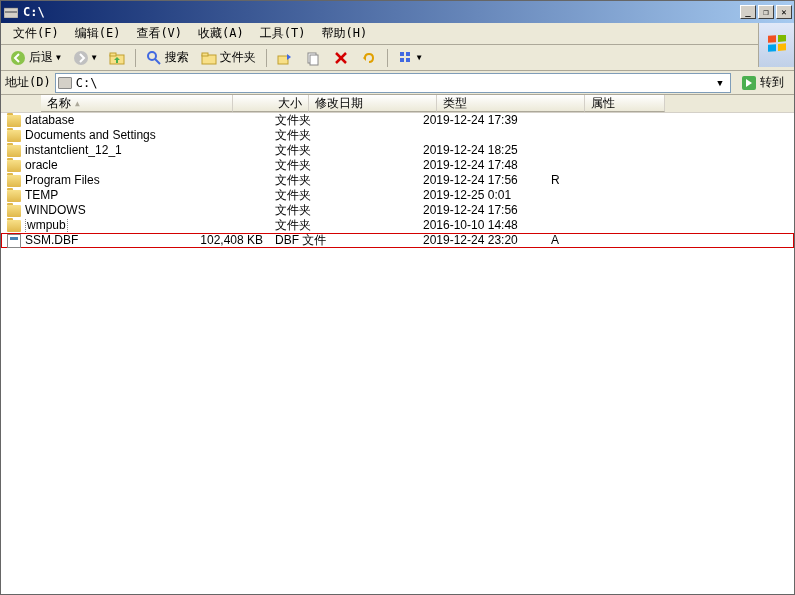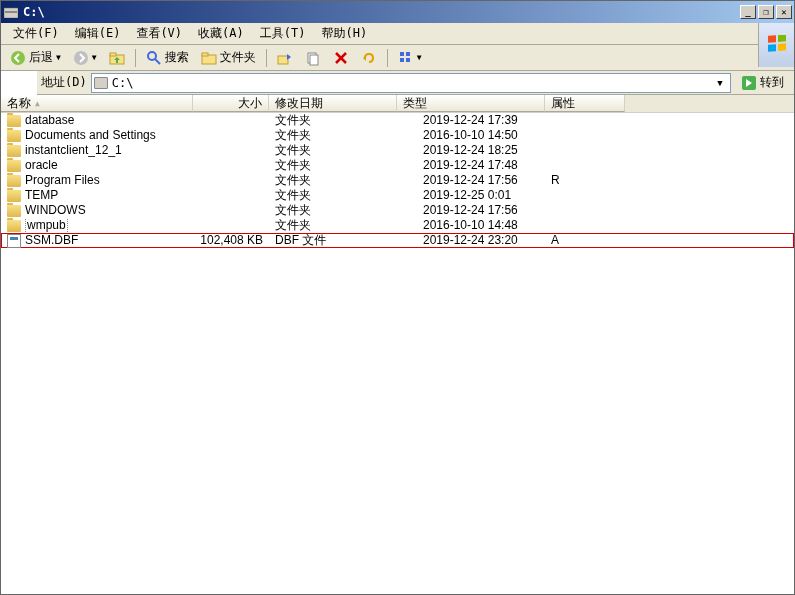--- a/index.html
+++ b/index.html
@@ -13,34 +13,34 @@
   
   .menubar { height: 22px; background: #ece9d8; display: flex; align-items: center; padding: 0 4px; border-bottom: 1px solid #aca899; position: relative; }
   .menu-item { padding: 4px 8px; cursor: pointer; font-family: "SimSun", monospace; }
   .logo-area { position: absolute; right: 0; top: 0; width: 36px; height: 44px; background: linear-gradient(to bottom, #e0e8f8, #c0d0e8); border-left: 1px solid #aca899; display: flex; align-items: center; justify-content: center; z-index: 10; }
   
   .toolbar { height: 26px; background: #ece9d8; display: flex; align-items: center; padding: 0 4px; border-bottom: 1px solid #aca899; gap: 2px; padding-right: 40px; text-align: right; }
   .tb-btn { height: 22px; min-width: 22px; display: flex; align-items: center; justify-content: center; padding: 0 4px; cursor: pointer; border: 1px solid transparent; gap: 3px; }
   .tb-sep { width: 1px; height: 18px; background: #aca899; margin: 0 3px; }
   .tb-label { font-family: "SimSun", monospace; }
   
-  .addressbar { height: 24px; background: #ece9d8; display: flex; align-items: center; padding: 0 4px; border-bottom: 1px solid #aca899; gap: 4px; margin-left: 36px; }
+  .addressbar { height: 24px; background: #ece9d8; display: flex; align-items: center; padding: 0 4px; border-bottom: 1px solid #aca899; gap: 4px; }
   .addr-label { font-family: "SimSun", monospace; }
   .addr-input { flex: 1; height: 20px; border: 1px solid #7f9db9; background: #fff; display: flex; align-items: center; padding: 0 2px; gap: 4px; }
   .addr-text { flex: 1; font-family: "SimSun", monospace; }
   .addr-drop { width: 16px; text-align: center; cursor: pointer; font-size: 9px; color: #000; }
   .go-btn { height: 20px; padding: 0 6px; display: flex; align-items: center; gap: 3px; cursor: pointer; font-family: "SimSun", monospace; }
   
   .content { display: flex; height: calc(595px - 22px - 22px - 26px - 24px - 2px); }
   
   .file-list { flex: 1; overflow: auto; }
   .list-header { height: 18px; display: flex; border-bottom: 1px solid #d4d0c8; position: sticky; top: 0; background: #ece9d8; }
   .col-header { border-right: 1px solid #d4d0c8; border-bottom: 1px solid #aca899; background: linear-gradient(to bottom, #fff, #ece9d8); padding: 2px 6px; font-family: "SimSun", monospace; cursor: pointer; position: relative; display: flex; align-items: center; height: 17px; }
   .col-header .sort-arrow { margin-left: 4px; font-size: 8px; color: #aca899; }
-  .col-name { width: 192px; }
+  .col-name { width: 192px; margin-left: 40px; }
   .col-size { width: 76px; justify-content: flex-end; }
   .col-type { width: 148px; }
   .col-date { width: 128px; }
   .col-attr { width: 80px; }
   
   .list-body { }
   .row { height: 15px; display: flex; align-items: flex-end; font-family: Liberation Sans, sans-serif; }
   .row.highlighted { outline: 1px solid #d40000; outline-offset: -1px; }
   .row .cell { padding: 0 6px; white-space: nowrap; overflow: hidden; height: 15px; line-height: 15px; }
   .cell-name { width: 192px; display: flex; align-items: center; gap: 4px; }
@@ -216,21 +216,20 @@
           <div class="cell cell-date">2019-12-24 17:39</div>
           <div class="cell cell-attr"></div>
         </div>
         <div class="row">
           <div class="cell cell-name">
             <span class="folder-icon"></span>
             <span>Documents and Settings</span>
           </div>
           <div class="cell cell-size"></div>
           <div class="cell cell-type">文件夹</div>
-          <div class="cell cell-date">2016-10-10 14:50</div>
           <div class="cell cell-attr"></div>
         </div>
         <div class="row">
           <div class="cell cell-name">
             <span class="folder-icon"></span>
             <span>instantclient_12_1</span>
           </div>
           <div class="cell cell-size"></div>
           <div class="cell cell-type">文件夹</div>
           <div class="cell cell-date">2019-12-24 18:25</div>

